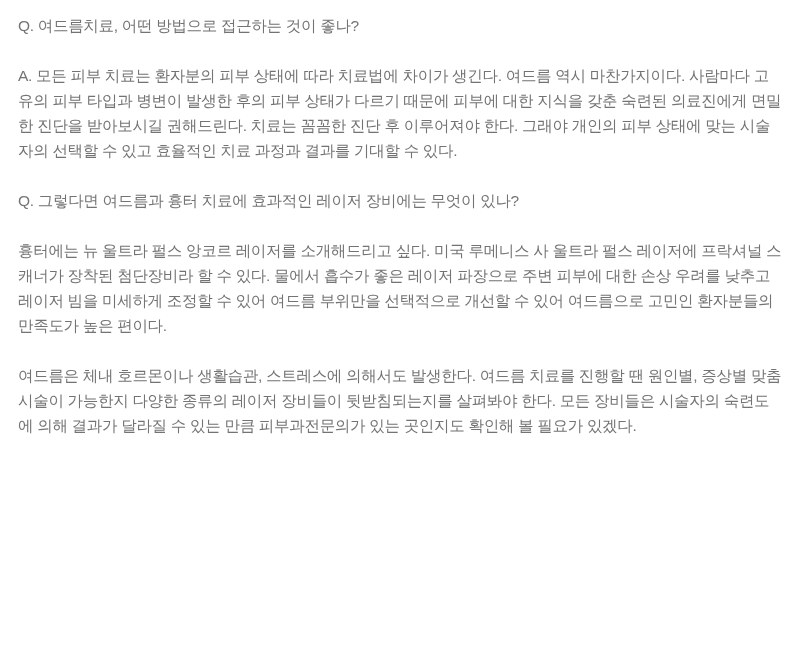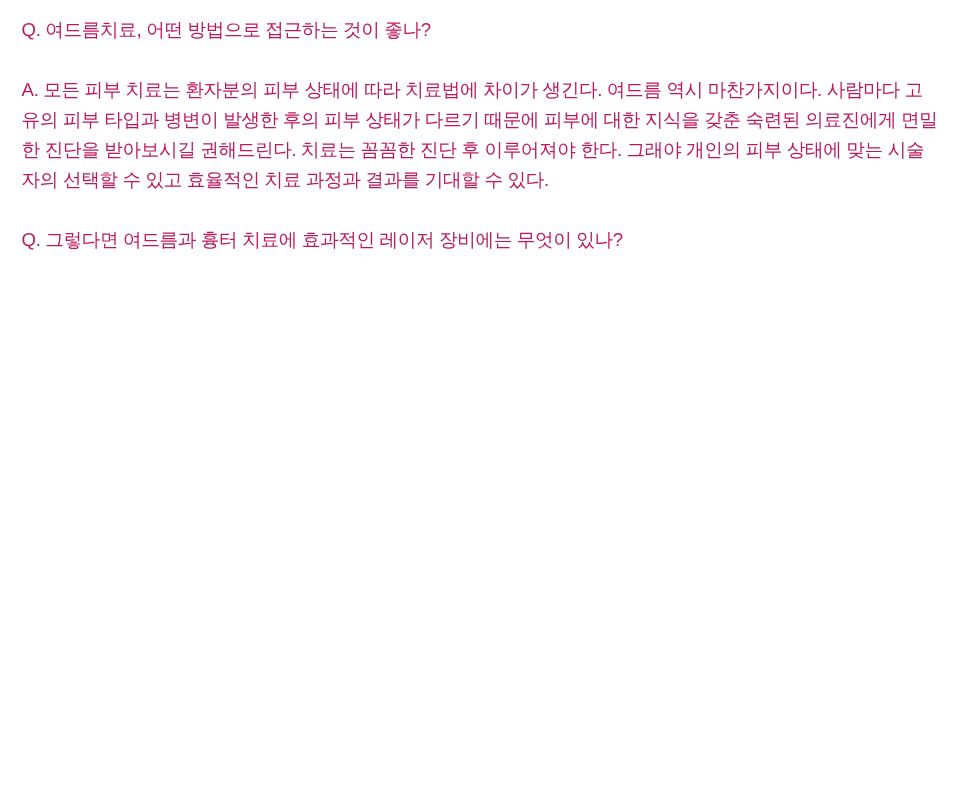--- a/index.html
+++ b/index.html
@@ -10,31 +10,33 @@
   body {
     width: 800px;
     height: 663px;
     overflow: hidden;
     font-family: "Liberation Sans", "DejaVu Sans", sans-serif;
   }
   .article {
     box-sizing: border-box;
     width: 800px;
     padding: 13px 17px 0 18px;
-    color: #be185d;
+    color: #737373;
     font-size: 15.5px;
     line-height: 25px;
     letter-spacing: -0.3px;
     word-break: break-all;
     text-align: left;
   }
   .para {
     margin: 0 0 25px 0;
   }
 </style>
 </head>
 <body>
 
 <div class="article">
   <p class="para">Q. 여드름치료, 어떤 방법으로 접근하는 것이 좋나?</p>
   <p class="para">A. 모든 피부 치료는 환자분의 피부 상태에 따라 치료법에 차이가 생긴다. 여드름 역시 마찬가지이다. 사람마다 고유의 피부 타입과 병변이 발생한 후의 피부 상태가 다르기 때문에 피부에 대한 지식을 갖춘 숙련된 의료진에게 면밀한 진단을 받아보시길 권해드린다. 치료는 꼼꼼한 진단 후 이루어져야 한다. 그래야 개인의 피부 상태에 맞는 시술자의 선택할 수 있고 효율적인 치료 과정과 결과를 기대할 수 있다.</p>
   <p class="para">Q. 그렇다면 여드름과 흉터 치료에 효과적인 레이저 장비에는 무엇이 있나?</p>
+  <p class="para">흉터에는 뉴 울트라 펄스 앙코르 레이저를 소개해드리고 싶다. 미국 루메니스 사 울트라 펄스 레이저에 프락셔널 스캐너가 장착된 첨단장비라 할 수 있다. 물에서 흡수가 좋은 레이저 파장으로 주변 피부에 대한 손상 우려를 낮추고 레이저 빔을 미세하게 조정할 수 있어 여드름 부위만을 선택적으로 개선할 수 있어 여드름으로 고민인 환자분들의 만족도가 높은 편이다.</p>
+  <p class="para">여드름은 체내 호르몬이나 생활습관, 스트레스에 의해서도 발생한다. 여드름 치료를 진행할 땐 원인별, 증상별 맞춤 시술이 가능한지 다양한 종류의 레이저 장비들이 뒷받침되는지를 살펴봐야 한다. 모든 장비들은 시술자의 숙련도에 의해 결과가 달라질 수 있는 만큼 피부과전문의가 있는 곳인지도 확인해 볼 필요가 있겠다.</p>
 </div>
 
 </body></html>

